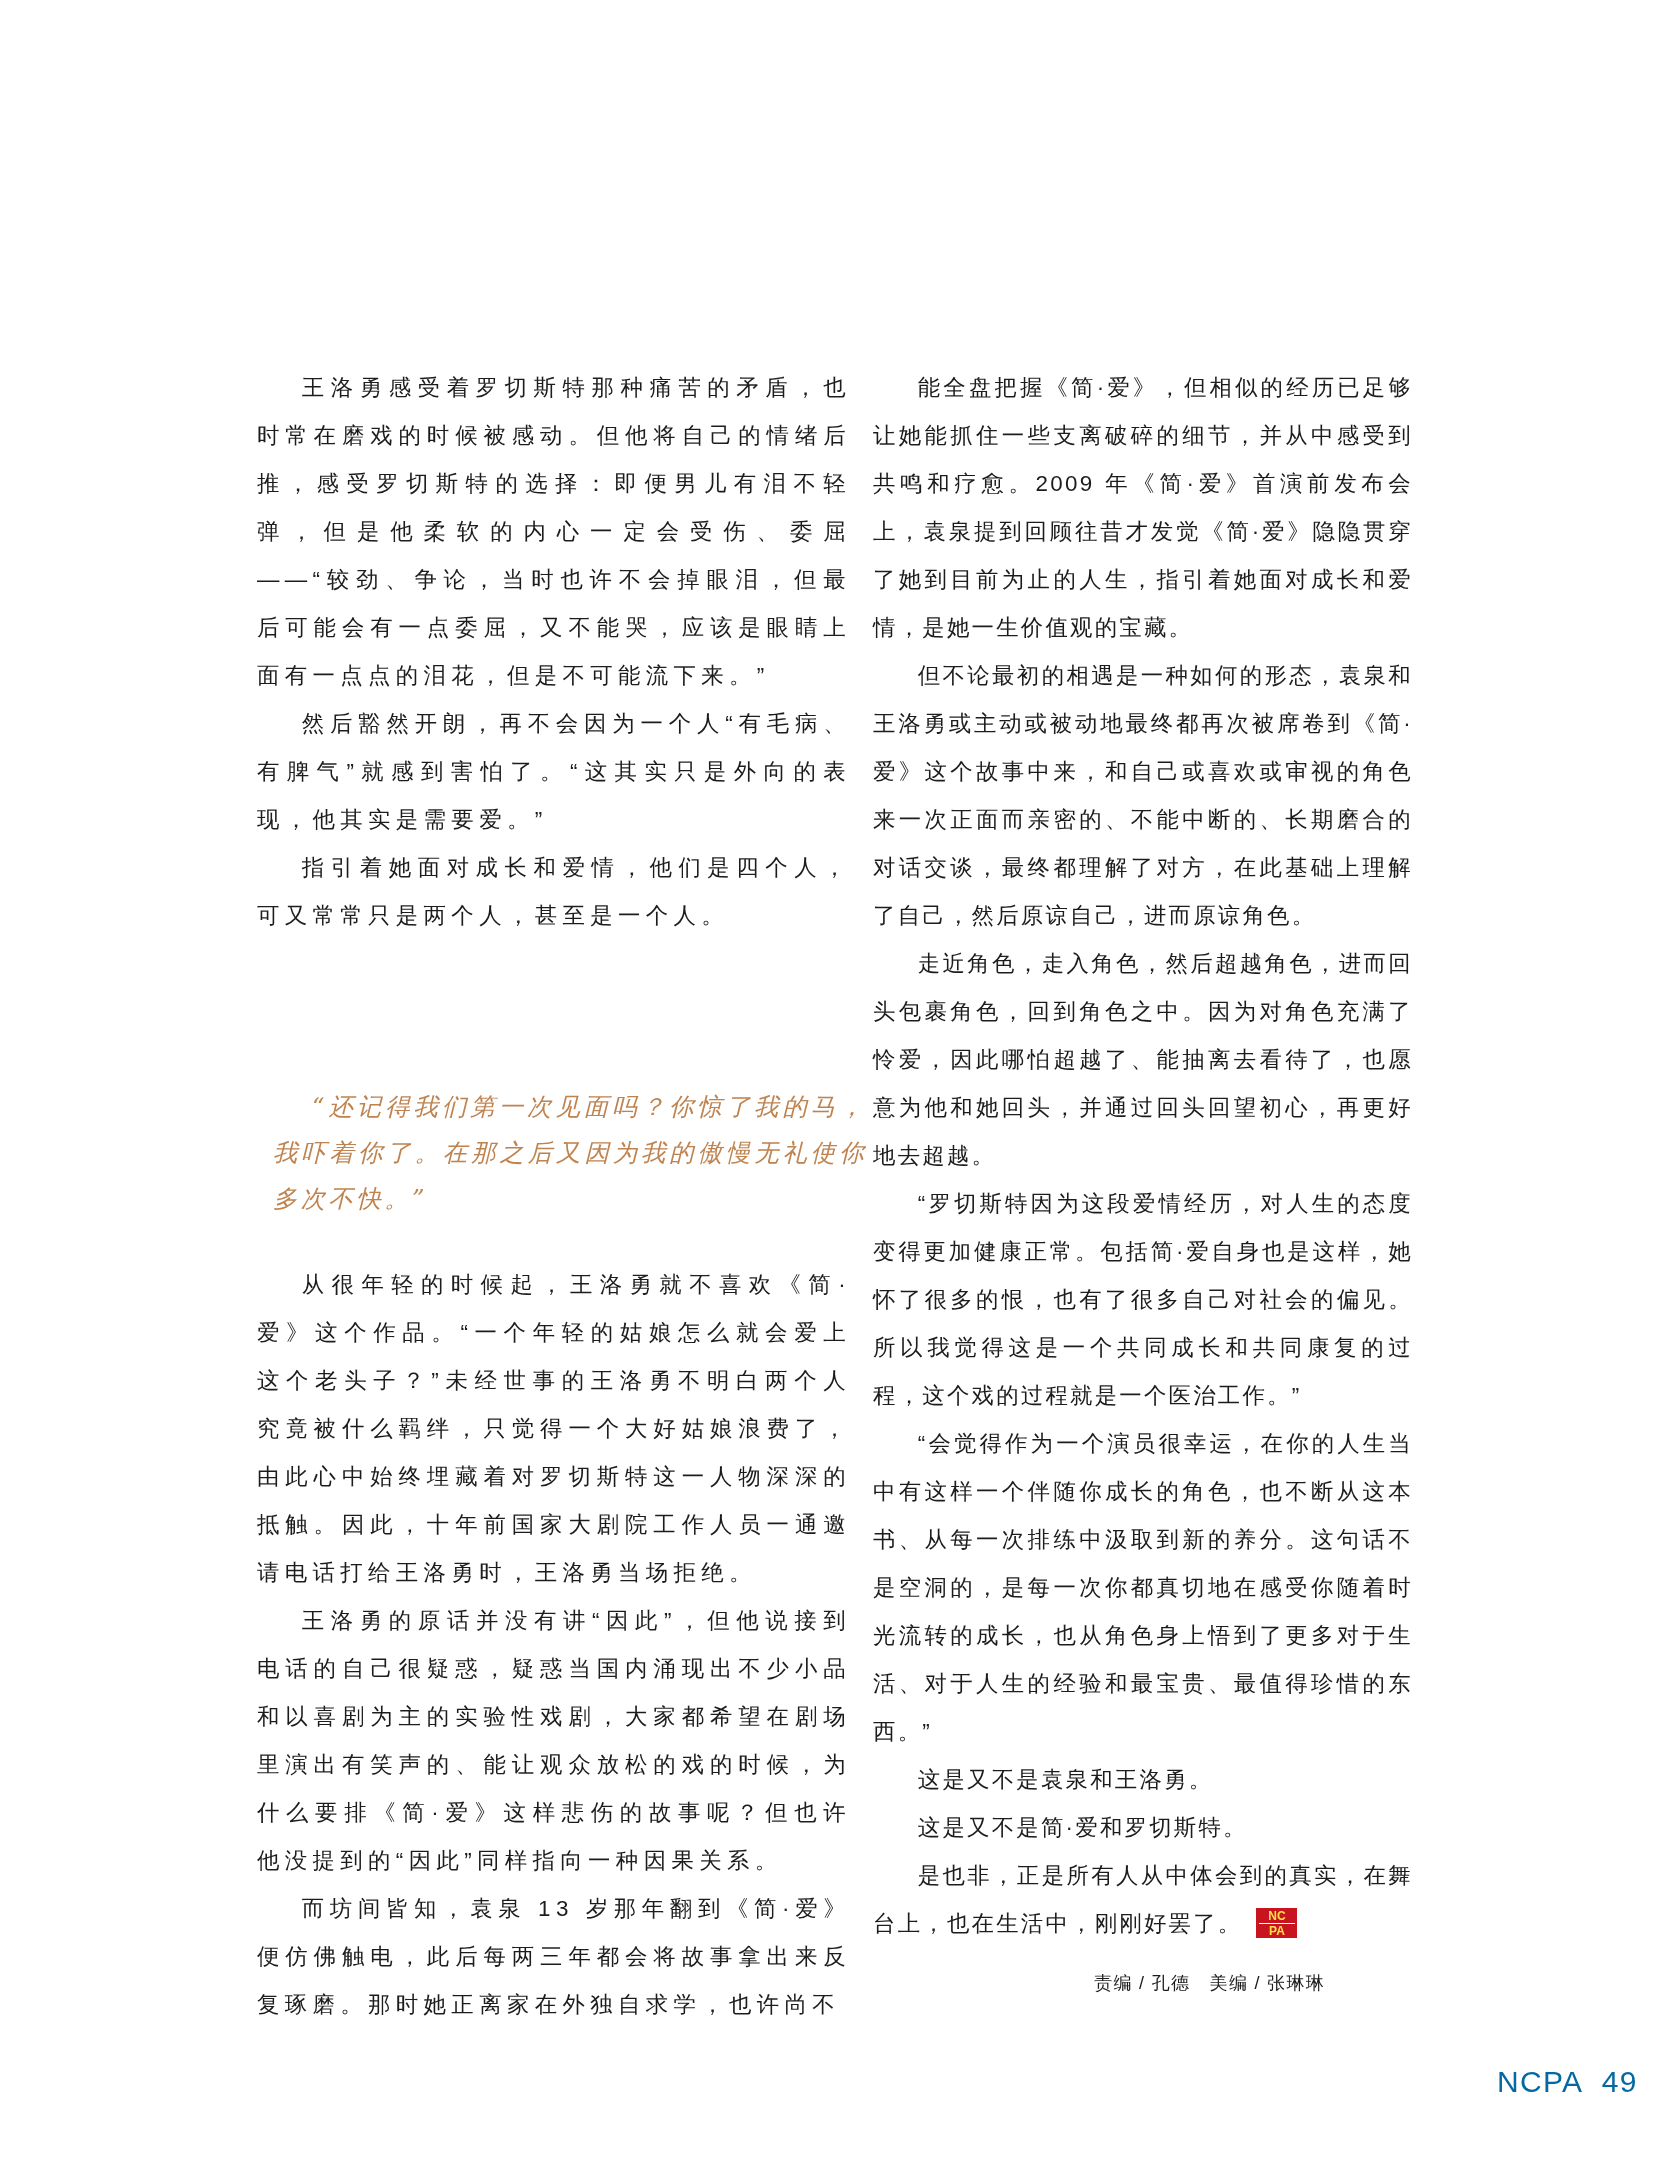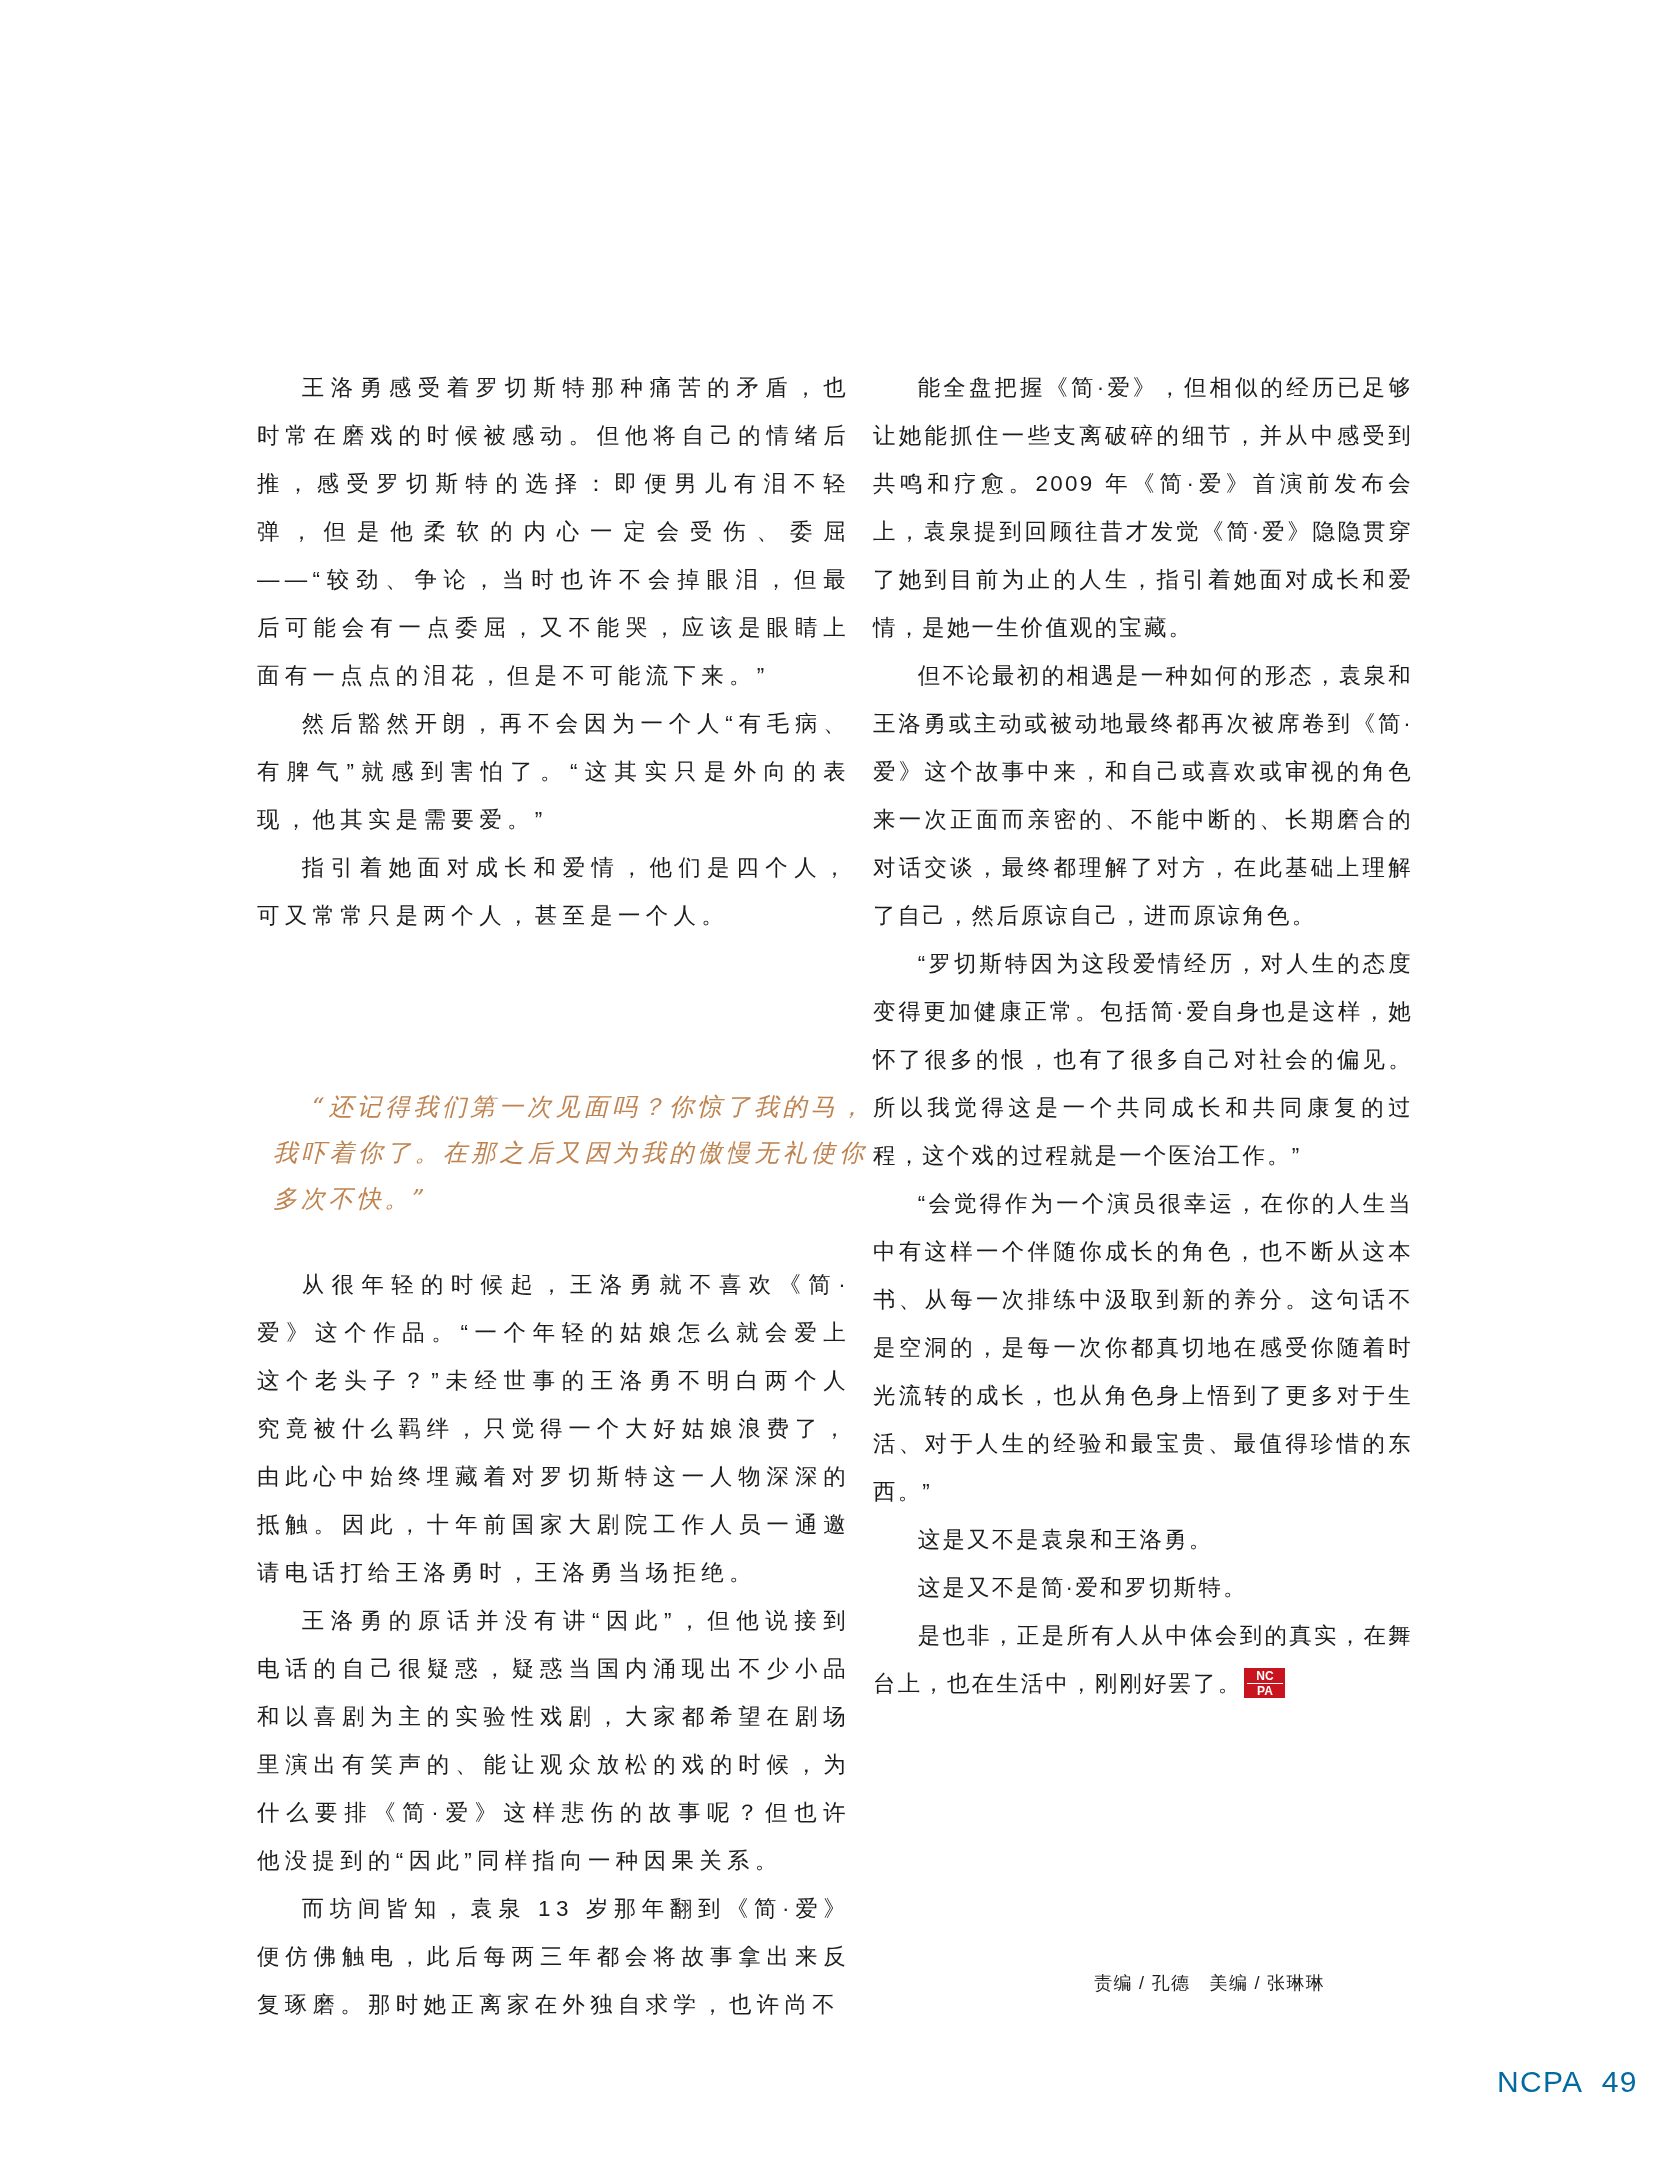--- a/index.html
+++ b/index.html
@@ -46,25 +46,25 @@
     line-height:46px;
     letter-spacing:0.14em;
     text-indent:1.6em;
     text-align:justify;
   }
 
   
   .ncpa-seal{
     display:inline-block;
     width:41px;height:30px;
-    margin-left:2px;
+    margin-left:14px;
     vertical-align:-4px;
     text-indent:0;
     background:#c8141e;
-    color:#ffffff;
+    color:#fde047;
     font-family:"Liberation Sans", sans-serif;
     font-weight:bold;
     font-size:12px;
     line-height:14px;
     letter-spacing:0;
     text-align:center;
   }
   .ncpa-seal span{display:block;}
   .ncpa-seal .seal-top{border-bottom:1.3px solid #ffffff;margin:1.3px 2.6px 0 2.6px;}
 
@@ -107,20 +107,21 @@
 
   <div class="colblock body-text col-left-text" style="left:257px;top:1261px;width:594px;">
     <p>从很年轻的时候起，王洛勇就不喜欢《简·爱》这个作品。“一个年轻的姑娘怎么就会爱上这个老头子？”未经世事的王洛勇不明白两个人究竟被什么羁绊，只觉得一个大好姑娘浪费了，由此心中始终埋藏着对罗切斯特这一人物深深的抵触。因此，十年前国家大剧院工作人员一通邀请电话打给王洛勇时，王洛勇当场拒绝。</p>
     <p>王洛勇的原话并没有讲“因此”，但他说接到电话的自己很疑惑，疑惑当国内涌现出不少小品和以喜剧为主的实验性戏剧，大家都希望在剧场里演出有笑声的、能让观众放松的戏的时候，为什么要排《简·爱》这样悲伤的故事呢？但也许他没提到的“因此”同样指向一种因果关系。</p>
     <p>而坊间皆知，袁泉 13 岁那年翻到《简·爱》便仿佛触电，此后每两三年都会将故事拿出来反复琢磨。那时她正离家在外独自求学，也许尚不</p>
   </div>
 
   <div class="colblock body-text col-right-text" style="left:873px;top:364px;width:540px;">
     <p>能全盘把握《简·爱》，但相似的经历已足够让她能抓住一些支离破碎的细节，并从中感受到共鸣和疗愈。2009 年《简·爱》首演前发布会上，袁泉提到回顾往昔才发觉《简·爱》隐隐贯穿了她到目前为止的人生，指引着她面对成长和爱情，是她一生价值观的宝藏。</p>
     <p>但不论最初的相遇是一种如何的形态，袁泉和王洛勇或主动或被动地最终都再次被席卷到《简·爱》这个故事中来，和自己或喜欢或审视的角色来一次正面而亲密的、不能中断的、长期磨合的对话交谈，最终都理解了对方，在此基础上理解了自己，然后原谅自己，进而原谅角色。</p>
+    <p>走近角色，走入角色，然后超越角色，进而回头包裹角色，回到角色之中。因为对角色充满了怜爱，因此哪怕超越了、能抽离去看待了，也愿意为他和她回头，并通过回头回望初心，再更好地去超越。</p>
     <p>“罗切斯特因为这段爱情经历，对人生的态度变得更加健康正常。包括简·爱自身也是这样，她怀了很多的恨，也有了很多自己对社会的偏见。所以我觉得这是一个共同成长和共同康复的过程，这个戏的过程就是一个医治工作。”</p>
     <p>“会觉得作为一个演员很幸运，在你的人生当中有这样一个伴随你成长的角色，也不断从这本书、从每一次排练中汲取到新的养分。这句话不是空洞的，是每一次你都真切地在感受你随着时光流转的成长，也从角色身上悟到了更多对于生活、对于人生的经验和最宝贵、最值得珍惜的东西。”</p>
     <p>这是又不是袁泉和王洛勇。</p>
     <p>这是又不是简·爱和罗切斯特。</p>
     <p>
       <span>是也非，正是所有人从中体会到的真实，在舞台上，也在生活中，刚刚好罢了。</span><span class="ncpa-seal"><span class="seal-top">NC</span><span>PA</span></span>
     </p>
   </div>
 
   <p class="credits">责编 / 孔德　美编 / 张琳琳</p>

